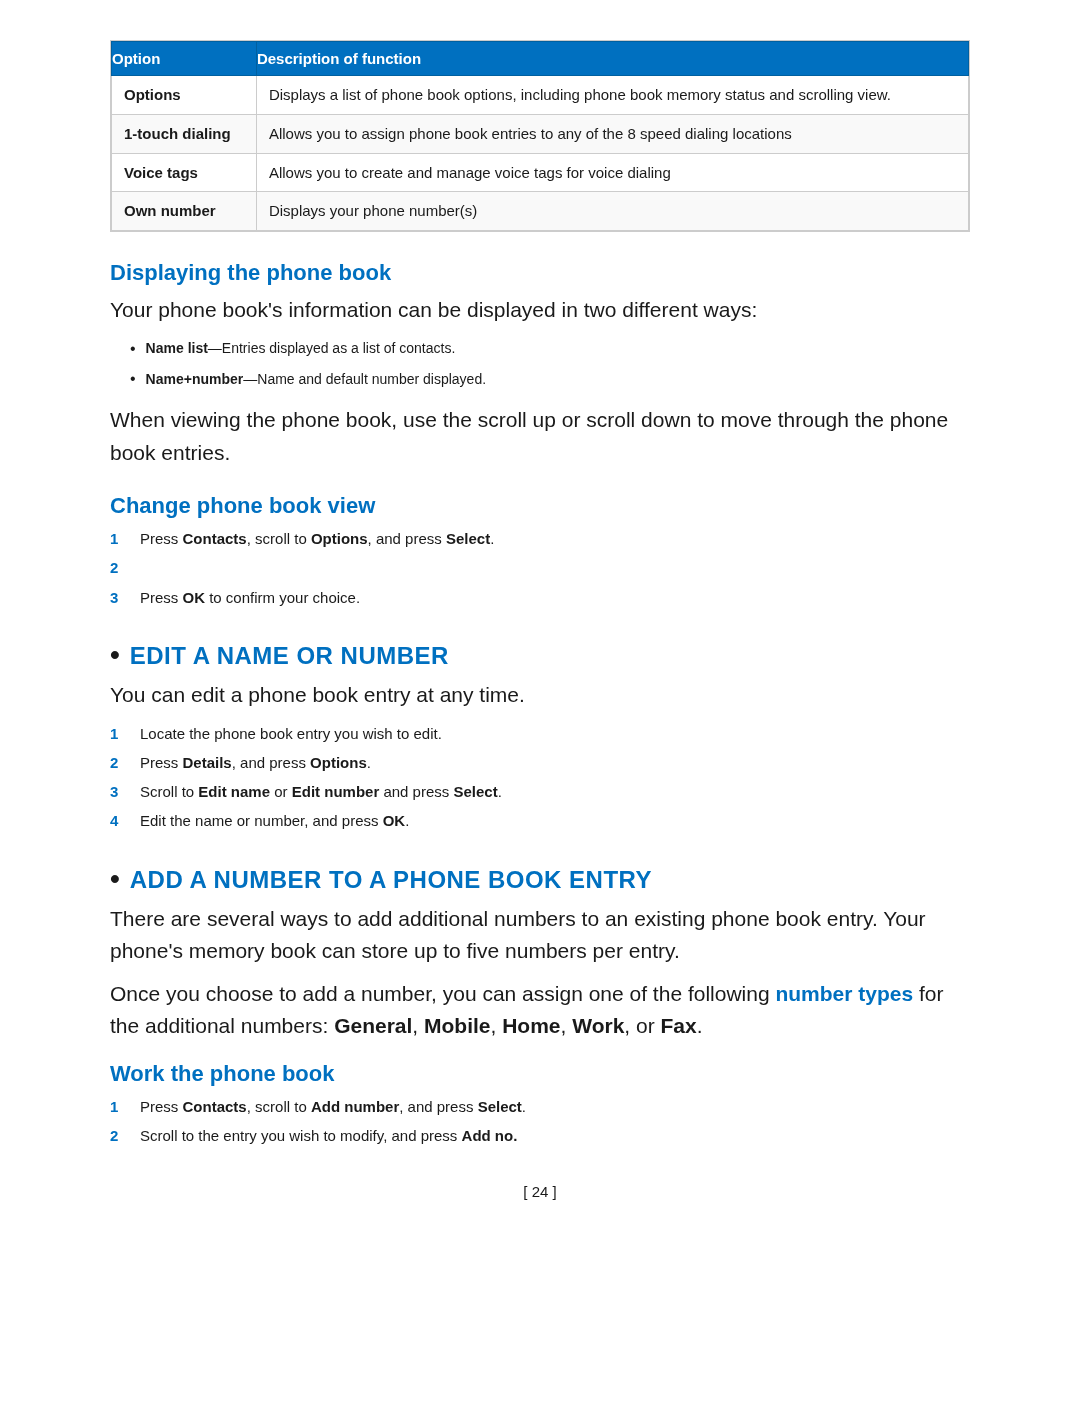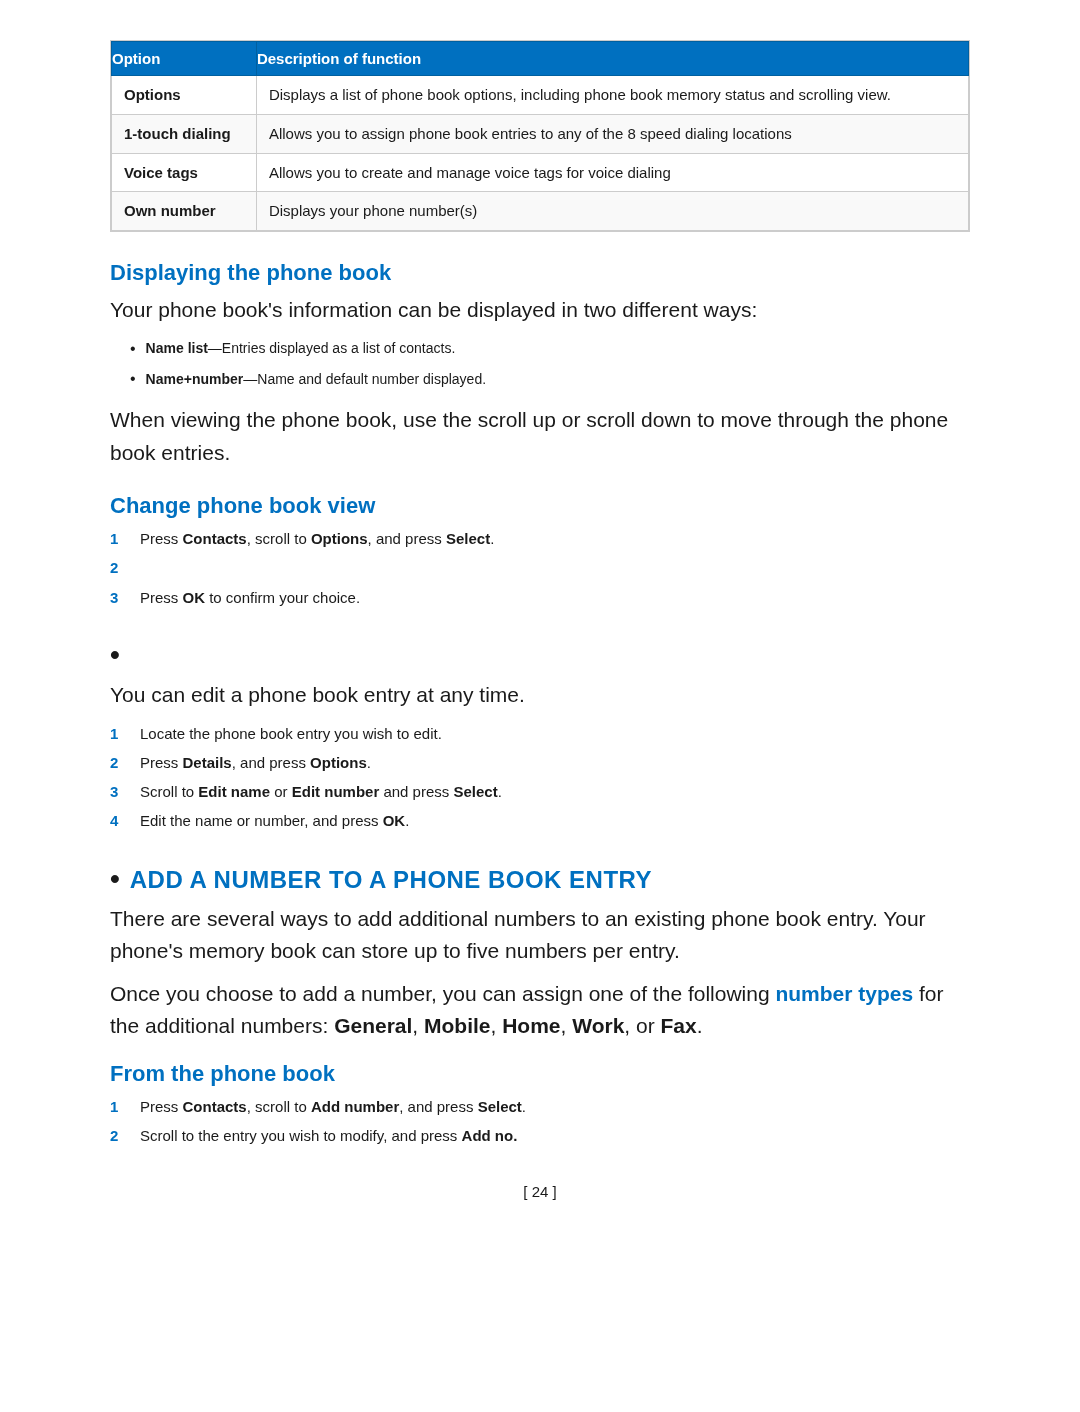--- a/index.html
+++ b/index.html
@@ -163,20 +163,21 @@
       <span class="num-label">2</span>
     </li>
     <li>
       <span class="num-label">3</span>
       <span>Press <strong>OK</strong> to confirm your choice.</span>
     </li>
   </ol>
 
 <div style="display:flex; align-items:baseline; gap:10px; margin-top:30px; margin-bottom:8px;">
   <span style="font-size:28px; font-weight:bold; color:#1a1a1a;">•</span>
+  <h2 style="color:#0070c0; font-size:24px; font-weight:bold; letter-spacing:0.02em;">EDIT A NAME OR NUMBER</h2>
 </div>
 <p class="body-text">You can edit a phone book entry at any time.</p>
 <ol class="numbered-list" id="edit-steps">
 <li>
       <span class="num-label">1</span>
       <span>Locate the phone book entry you wish to edit.</span>
     </li>
     <li>
       <span class="num-label">2</span>
       <span>Press <strong>Details</strong>, and press <strong>Options</strong>.</span>
@@ -191,21 +192,21 @@
     </li>
   </ol>
 
 <div style="display:flex; align-items:baseline; gap:10px; margin-top:30px; margin-bottom:8px;">
   <span style="font-size:28px; font-weight:bold; color:#1a1a1a;">•</span>
   <h2 style="color:#0070c0; font-size:24px; font-weight:bold; letter-spacing:0.02em;">ADD A NUMBER TO A PHONE BOOK ENTRY</h2>
 </div>
 <p class="body-text">There are several ways to add additional numbers to an existing phone book entry. Your phone's memory book can store up to five numbers per entry.</p>
 <p class="body-text" id="add-number-note">Once you choose to add a number, you can assign one of the following <span class="link-blue"><strong>number types</strong></span> for the additional numbers: <strong>General</strong>, <strong>Mobile</strong>, <strong>Home</strong>, <strong>Work</strong>, or <strong>Fax</strong>.</p>
 
-<h2 class="section-heading-blue" style="margin-top:18px;">From the phone book</h2>
+<h2 class="section-heading-blue" style="margin-top:18px;">Work the phone book</h2>
 <ol class="numbered-list" id="from-phone-book-steps">
 <li>
       <span class="num-label">1</span>
       <span>Press <strong>Contacts</strong>, scroll to <strong>Add number</strong>, and press <strong>Select</strong>.</span>
     </li>
     <li>
       <span class="num-label">2</span>
       <span>Scroll to the entry you wish to modify, and press <strong>Add no.</strong></span>
     </li>
   </ol>

